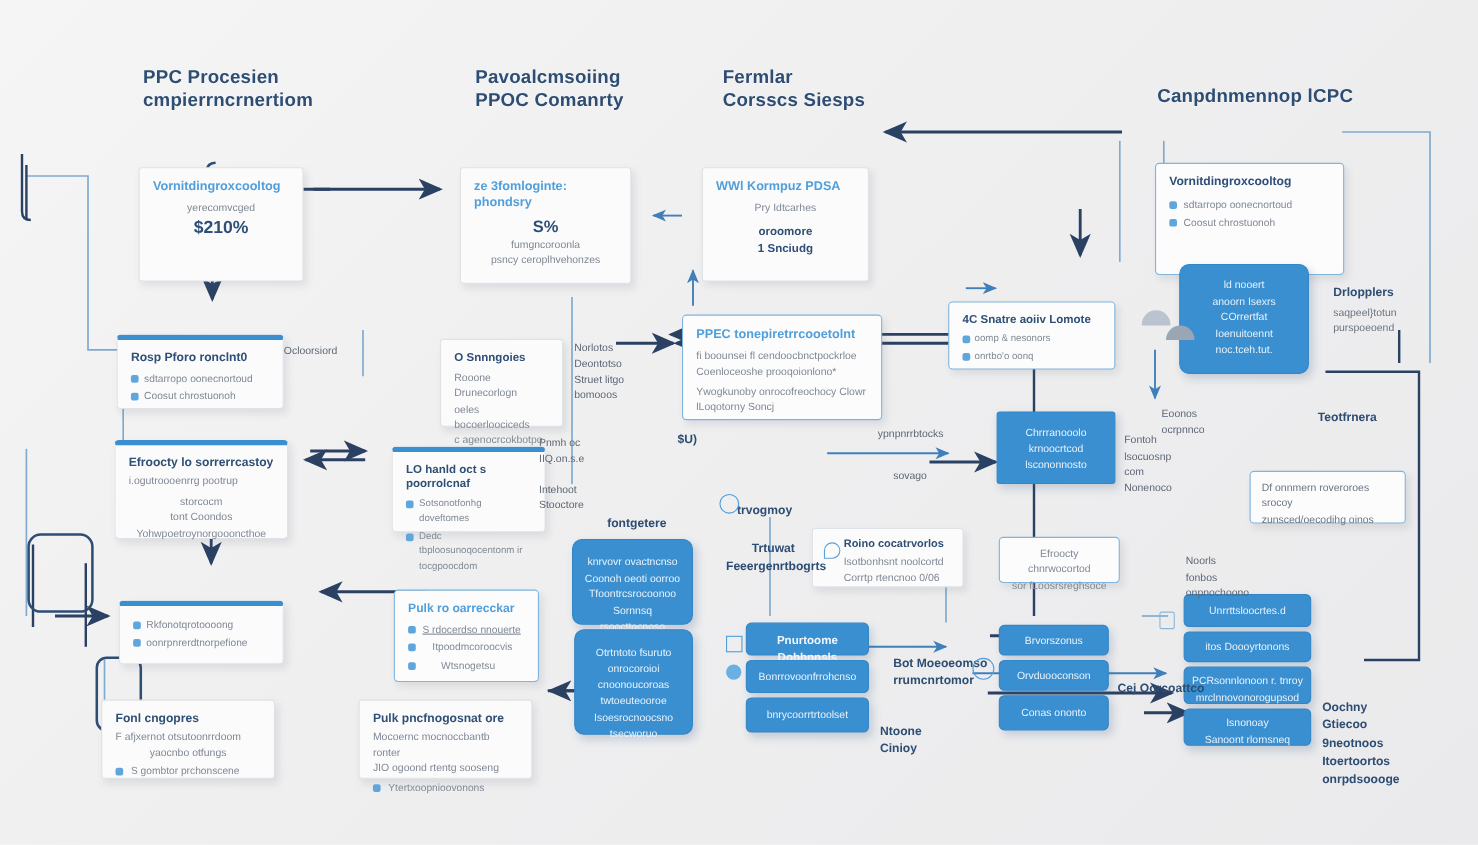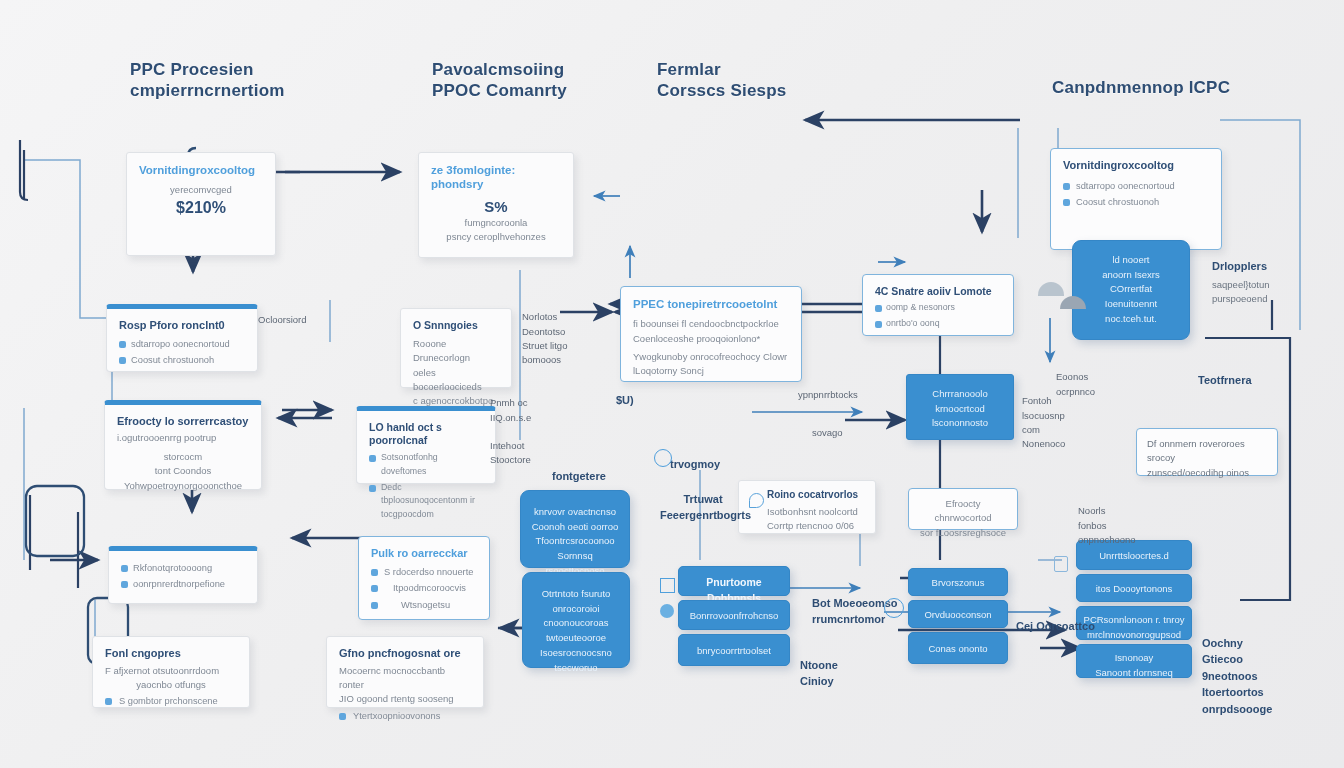--- a/index.html
+++ b/index.html
@@ -167,20 +167,26 @@
     <div class="cbig" style="text-align:center;">$210%</div>
   </div>
 
   <div class="node card" style="left:418px;top:112px;width:156px;height:106px;">
     <div class="ctitle">ze 3fomloginte: phondsry</div>
     <div class="cbig" style="text-align:center;font-size:15px;">S%</div>
     <div class="ctext" style="text-align:center;">fumgncoroonla</div>
     <div class="ctext" style="text-align:center;">psncy ceroplhvehonzes</div>
   </div>
 
+  <div class="node card" style="left:638px;top:112px;width:152px;height:104px;">
+    <div class="ctitle">WWl Kormpuz PDSA</div>
+    <div class="ctext" style="text-align:center;">Pry Idtcarhes</div>
+    <div class="ctext" style="text-align:center;margin-top:6px;color:#2f4f77;font-size:10.5px;font-weight:bold;">oroomore</div>
+    <div class="ctext" style="text-align:center;color:#2f4f77;font-size:10.5px;font-weight:bold;">1 Snciudg</div>
+  </div>
 
   <div class="node card outline" style="left:1050px;top:108px;width:172px;height:102px;">
     <div class="ctitle dark" style="font-size:11px;">Vornitdingroxcooltog</div>
     <ul class="bul">
       <li>sdtarropo oonecnortoud</li>
       <li>Coosut chrostuonoh</li>
     </ul>
   </div>
 
   <div class="node card topbar" style="left:106px;top:264px;width:152px;height:68px;">
@@ -263,21 +269,21 @@
   <div class="node card topbar" style="left:108px;top:506px;width:150px;height:58px;padding:10px 12px;">
     <ul class="bul">
       <li style="padding-left:12px;">Rkfonotqrotoooong</li>
       <li style="padding-left:12px;">oonrpnrerdtnorpefione</li>
     </ul>
   </div>
 
   <div class="node card outline" style="left:358px;top:496px;width:132px;height:84px;">
     <div class="ctitle" style="font-size:11px;margin-bottom:4px;">Pulk ro oarrecckar</div>
     <ul class="bul">
-      <li style="">S rdocerdso nnouerte</li>
+      <li style="text-decoration:underline;">S rdocerdso nnouerte</li>
       <li style="padding-left:22px;">Itpoodmcoroocvis</li>
       <li style="padding-left:30px;">Wtsnogetsu</li>
     </ul>
   </div>
 
   <div class="node blue round" style="left:520px;top:490px;width:110px;height:78px;padding:14px 8px;">
     <div class="btext">knrvovr ovactncnso</div>
     <div class="btext">Coonoh oeoti oorroo</div>
     <div class="btext">Tfoontrcsrocoonoo</div>
     <div class="btext">Sornnsq rsoocttocnoso</div>
@@ -286,21 +292,21 @@
   <div class="node card" style="left:92px;top:596px;width:158px;height:72px;padding:10px 12px;">
     <div class="ctitle dark" style="font-size:11px;margin-bottom:3px;">Fonl cngopres</div>
     <div class="ctext">F afjxernot otsutoonrrdoom</div>
     <div class="ctext" style="text-align:center;">yaocnbo otfungs</div>
     <ul class="bul" style="margin-top:2px;">
       <li style="padding-left:14px;">S gombtor prchonscene</li>
     </ul>
   </div>
 
   <div class="node card" style="left:326px;top:596px;width:158px;height:72px;padding:10px 12px;">
-    <div class="ctitle dark" style="font-size:11px;margin-bottom:3px;">Gfno pncfnogosnat ore</div>
+    <div class="ctitle dark" style="font-size:11px;margin-bottom:3px;">Pulk pncfnogosnat ore</div>
     <div class="ctext">Mocoernc mocnoccbantb ronter</div>
     <div class="ctext">JIO ogoond rtentg sooseng</div>
     <ul class="bul" style="margin-top:2px;">
       <li style="padding-left:14px;">Ytertxoopnioovonons</li>
     </ul>
   </div>
 
   <div class="node blue round" style="left:522px;top:572px;width:108px;height:96px;padding:14px 6px;">
     <div class="btext">Otrtntoto fsuruto</div>
     <div class="btext">onrocoroioi</div>

